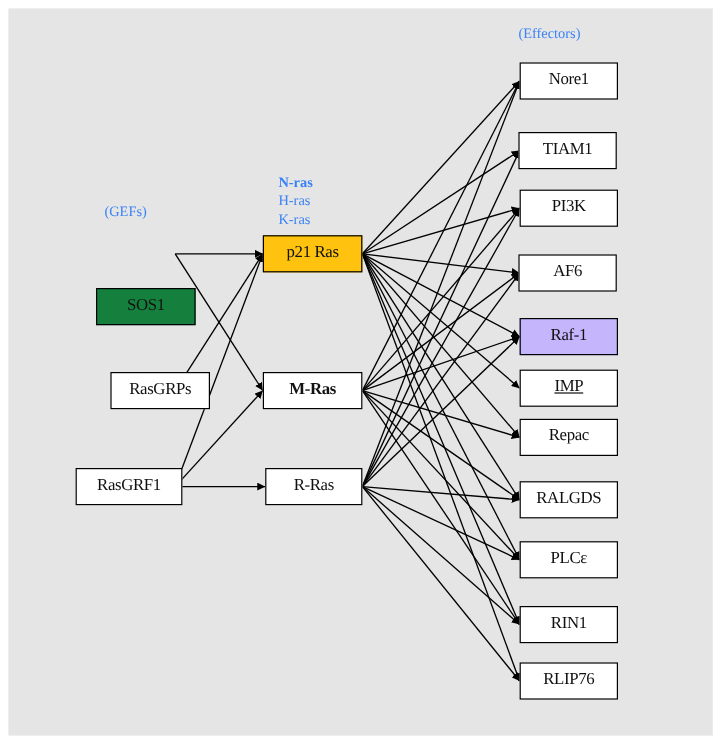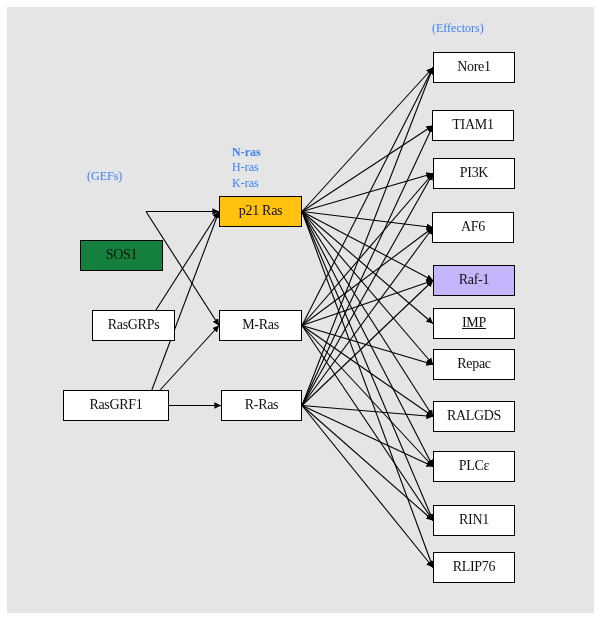--- a/index.html
+++ b/index.html
@@ -59,24 +59,24 @@
   </svg>
 
 <div class="lbl" style="left:70px;top:168px;margin-left:17px;">(GEFs)</div>
 <div class="lbl" style="left:432px;top:20px;">(Effectors)</div>
 <div class="lbl" style="left:232px;top:139px;margin-top:20px;">H-ras</div>
 <div class="lbl" style="left:232px;top:144px;font-weight:bold;">N-ras</div>
 <div class="lbl" style="left:232px;top:175px;">K-ras</div>
 
 <div class="node" id="n-SOS1" style="left: 80px; top: 196px; width: 83px; background: #15803d; margin-top: 44px;">SOS1</div>
 <div class="node" id="n-RasGRPs" style="left:63px;top:310px;width:83px;margin-left:29px;">RasGRPs</div>
-<div class="node" id="n-RasGRF1" style="left:63px;top:390px;width:106px;">RasGRF1</div>
+<div class="node" id="n-RasGRF1" style="left:63px;top:390px;width:89px;">RasGRF1</div>
 
 <div class="node" id="n-p21Ras" style="left: 219px; top: 196px; width: 83px; background: rgb(255, 194, 14);">p21 Ras</div>
-<div class="node" id="n-MRas" style="left:219px;top:310px;width:83px;">M-Ras</div>
+<div class="node" id="n-MRas" style="left:219px;top:310px;width:83px;font-weight:bold;">M-Ras</div>
 <div class="node" id="n-RRas" style="left:221px;top:390px;width:81px;">R-Ras</div>
 
 <div class="node" id="n-Nore1" style="left:433px;top:52px;width:82px;">Nore1</div>
 <div class="node" id="n-TIAM1" style="left:432px;top:110px;width:82px;">TIAM1</div>
 <div class="node" id="n-PI3K" style="left:433px;top:158px;width:82px;">PI3K</div>
 <div class="node" id="n-AF6" style="left:432px;top:212px;width:82px;">AF6</div>
 <div class="node" id="n-Raf1" style="left: 433px; top: 265px; width: 82px; background: #c4b5fd;">Raf-1</div>
 <div class="node" id="n-IMP" style="left:433px;top:308px;width:82px;text-decoration:underline;">IMP</div>
 <div class="node" id="n-Repac" style="left:433px;top:349px;width:82px;">Repac</div>
 <div class="node" id="n-RALGDS" style="left:433px;top:401px;width:82px;">RALGDS</div>

